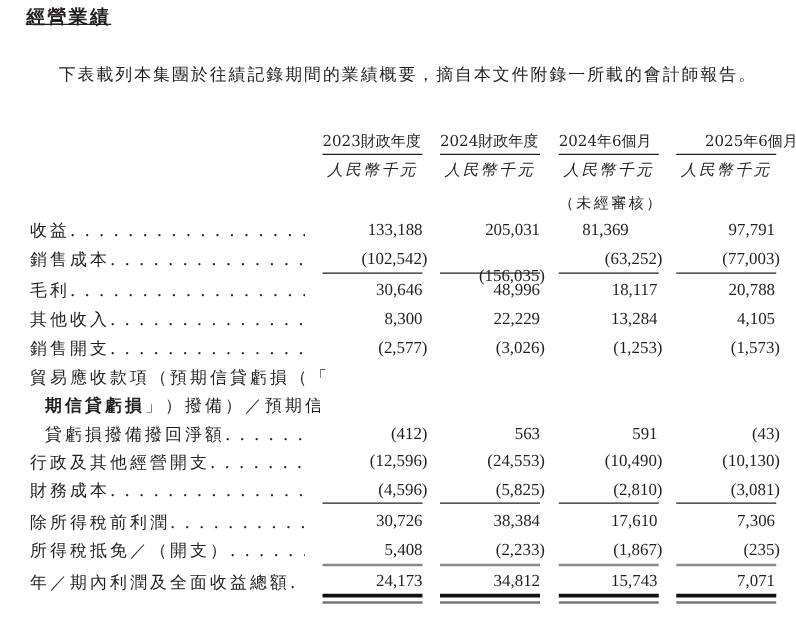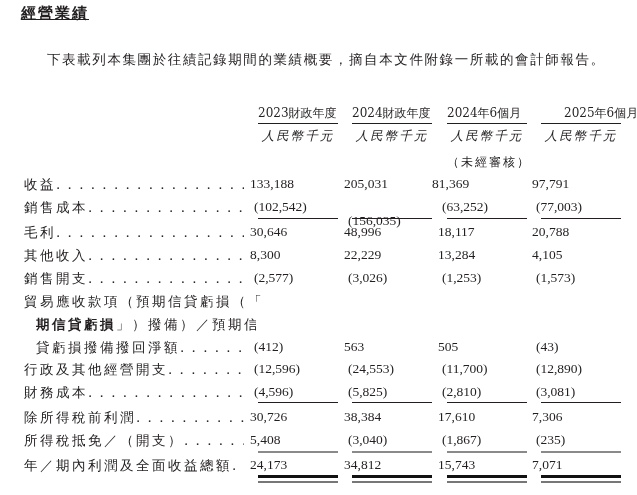--- a/index.html
+++ b/index.html
@@ -30,21 +30,21 @@
   .unaudited {
     position: absolute; top: 154px; width: 80px; text-align: right;
     font-size: 12px; letter-spacing: 2px; white-space: nowrap;
   }
   .row-label {
     position: absolute; left: 24px; width: 220px;
     font-size: 13.5px; letter-spacing: 2.5px; white-space: nowrap; overflow: hidden;
   }
   .row-label .dots { letter-spacing: 1.5px; }
   .cell {
-    position: absolute; width: 88px; 
+    position: absolute; width: 88px; text-align: right;
     font-size: 13.5px; white-space: nowrap;
     font-family: "Liberation Serif", "DejaVu Serif", serif;
   }
   .rule { position: absolute; height: 1px; background: #231f20; width: 80px; }
   .rule.gray { background: #8a8a8a; height: 2px; }
   .rule.thick { height: 3px; background: #111; }
   .rule.thin2 { height: 2px; background: #777; }
   b.bold { font-weight: bold; }
 </style>
 </head>
@@ -65,21 +65,21 @@
 
 <div class="unit" style="left:258px">人民幣千元</div>
 <div class="unit" style="left:352px">人民幣千元</div>
 <div class="unit" style="left:447px">人民幣千元</div>
 <div class="unit" style="left:541px">人民幣千元</div>
 <div class="unaudited" style="left:447px">（未經審核）</div>
 
 <div class="row-label" style="top:176px"><span>收益</span><span class="dots">. . . . . . . . . . . . . . . . . . . . . . .</span></div>
 <div class="cell" style="left:250px;top:176px">133,188</div>
 <div class="cell" style="left:344px;top:176px">205,031</div>
-<div class="cell" style="left:432px;top:176px">81,369</div>
+<div class="cell" style="left:415px;top:176px">81,369</div>
 <div class="cell" style="left:532px;top:176px">97,791</div>
 
 <div class="row-label" style="top:199px"><span>銷售成本</span><span class="dots">. . . . . . . . . . . . . . . . . . .</span></div>
 <div class="cell" style="left:254px;top:199px">(102,542)</div>
 <div class="cell" style="left:348px;top:213px">(156,035)</div>
 <div class="cell" style="left:442px;top:199px">(63,252)</div>
 <div class="cell" style="left:536px;top:199px">(77,003)</div>
 
 <div class="rule" style="left:258px;top:218px"></div>
 <div class="rule" style="left:352px;top:218px"></div>
@@ -102,49 +102,49 @@
 <div class="cell" style="left:254px;top:270px">(2,577)</div>
 <div class="cell" style="left:348px;top:270px">(3,026)</div>
 <div class="cell" style="left:442px;top:270px">(1,253)</div>
 <div class="cell" style="left:536px;top:270px">(1,573)</div>
 
 <div class="row-label" style="top:293px;width:240px"><span>貿易應收款項（預期信貸虧損（「</span></div>
 <div class="row-label" style="top:316px;left:36px;width:220px"><b class="bold">期信貸虧損</b><span>」）撥備）／預期信</span></div>
 <div class="row-label" style="top:339px;left:36px;width:210px"><span>貸虧損撥備撥回淨額</span><span class="dots">. . . . . . . .</span></div>
 <div class="cell" style="left:254px;top:339px">(412)</div>
 <div class="cell" style="left:344px;top:339px">563</div>
-<div class="cell" style="left:438px;top:339px">505</div>
+<div class="cell" style="left:438px;top:339px">591</div>
 <div class="cell" style="left:536px;top:339px">(43)</div>
 
 <div class="row-label" style="top:361px"><span>行政及其他經營開支</span><span class="dots">. . . . . . . . . .</span></div>
 <div class="cell" style="left:254px;top:361px">(12,596)</div>
 <div class="cell" style="left:348px;top:361px">(24,553)</div>
-<div class="cell" style="left:442px;top:361px">(11,700)</div>
-<div class="cell" style="left:536px;top:361px">(12,890)</div>
+<div class="cell" style="left:442px;top:361px">(10,490)</div>
+<div class="cell" style="left:536px;top:361px">(10,130)</div>
 
 <div class="row-label" style="top:384px"><span>財務成本</span><span class="dots">. . . . . . . . . . . . . . . . . . .</span></div>
 <div class="cell" style="left:254px;top:384px">(4,596)</div>
 <div class="cell" style="left:348px;top:384px">(5,825)</div>
 <div class="cell" style="left:442px;top:384px">(2,810)</div>
 <div class="cell" style="left:536px;top:384px">(3,081)</div>
 
 <div class="rule" style="left:258px;top:402px"></div>
 <div class="rule" style="left:352px;top:402px"></div>
 <div class="rule" style="left:447px;top:402px"></div>
 <div class="rule" style="left:541px;top:402px"></div>
 
 <div class="row-label" style="top:409px"><span>除所得稅前利潤</span><span class="dots">. . . . . . . . . . . . . . .</span></div>
 <div class="cell" style="left:250px;top:409px">30,726</div>
 <div class="cell" style="left:344px;top:409px">38,384</div>
 <div class="cell" style="left:438px;top:409px">17,610</div>
 <div class="cell" style="left:532px;top:409px">7,306</div>
 
 <div class="row-label" style="top:432px"><span>所得稅抵免／（開支）</span><span class="dots">. . . . . . . . . . .</span></div>
 <div class="cell" style="left:250px;top:432px">5,408</div>
-<div class="cell" style="left:348px;top:432px">(3,040)</div>
+<div class="cell" style="left:348px;top:432px">(2,233)</div>
 <div class="cell" style="left:442px;top:432px">(1,867)</div>
 <div class="cell" style="left:536px;top:432px">(235)</div>
 
 <div class="rule gray" style="left:258px;top:451px"></div>
 <div class="rule gray" style="left:352px;top:451px"></div>
 <div class="rule gray" style="left:447px;top:451px"></div>
 <div class="rule gray" style="left:541px;top:451px"></div>
 
 <div class="row-label" style="top:457px"><span>年／期內利潤及全面收益總額</span><span class="dots">. .</span></div>
 <div class="cell" style="left:250px;top:457px">24,173</div>

